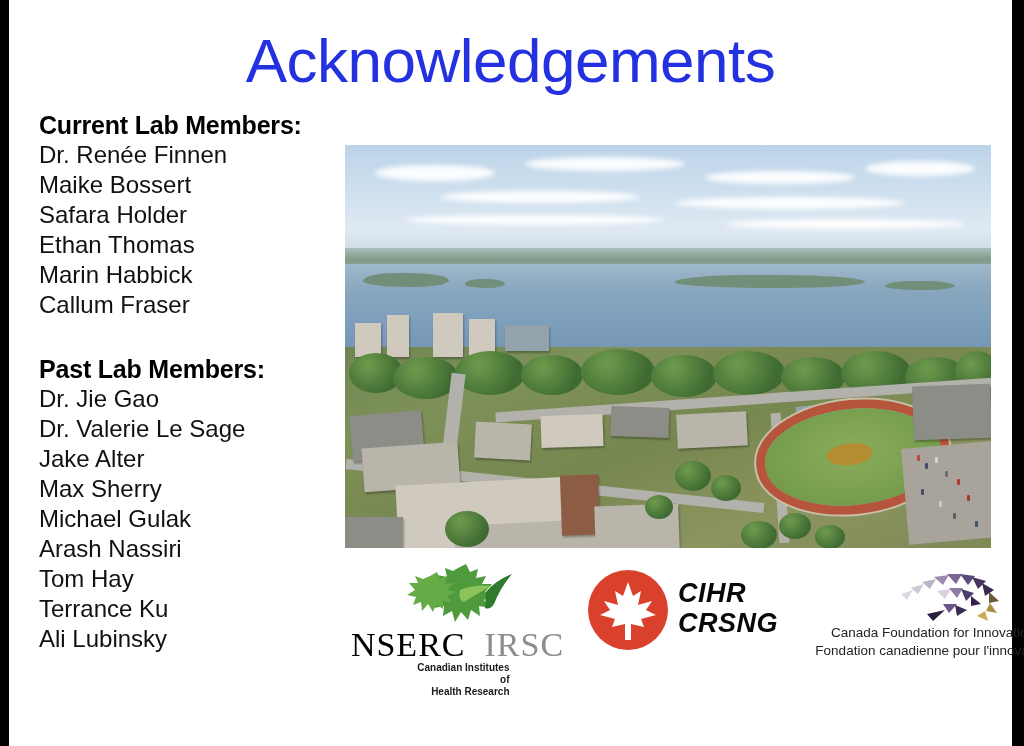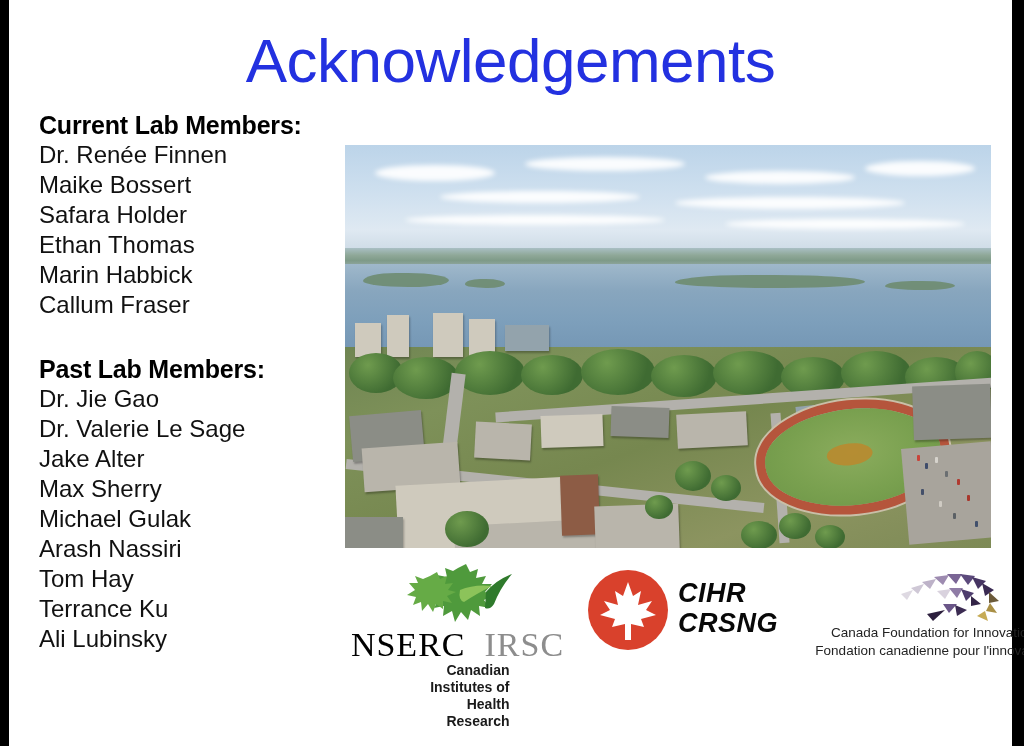--- a/index.html
+++ b/index.html
@@ -196,22 +196,22 @@
     position: absolute;
     top: 100px;
     width: 225px;
     display: flex;
     justify-content: center;
     gap: 10px;
   }
   .cihr-sub-en {
     width: 104px;
     text-align: right;
-    font-size: 14px;
-    line-height: 17px;
+    font-size: 10px;
+    line-height: 12px;
     font-weight: bold;
     color: #1a1a1a;
   }
   .cihr-sub-fr {
     width: 104px;
     text-align: left;
     font-size: 10.5px;
     line-height: 12.5px;
     color: #9a9a9a;
   }

